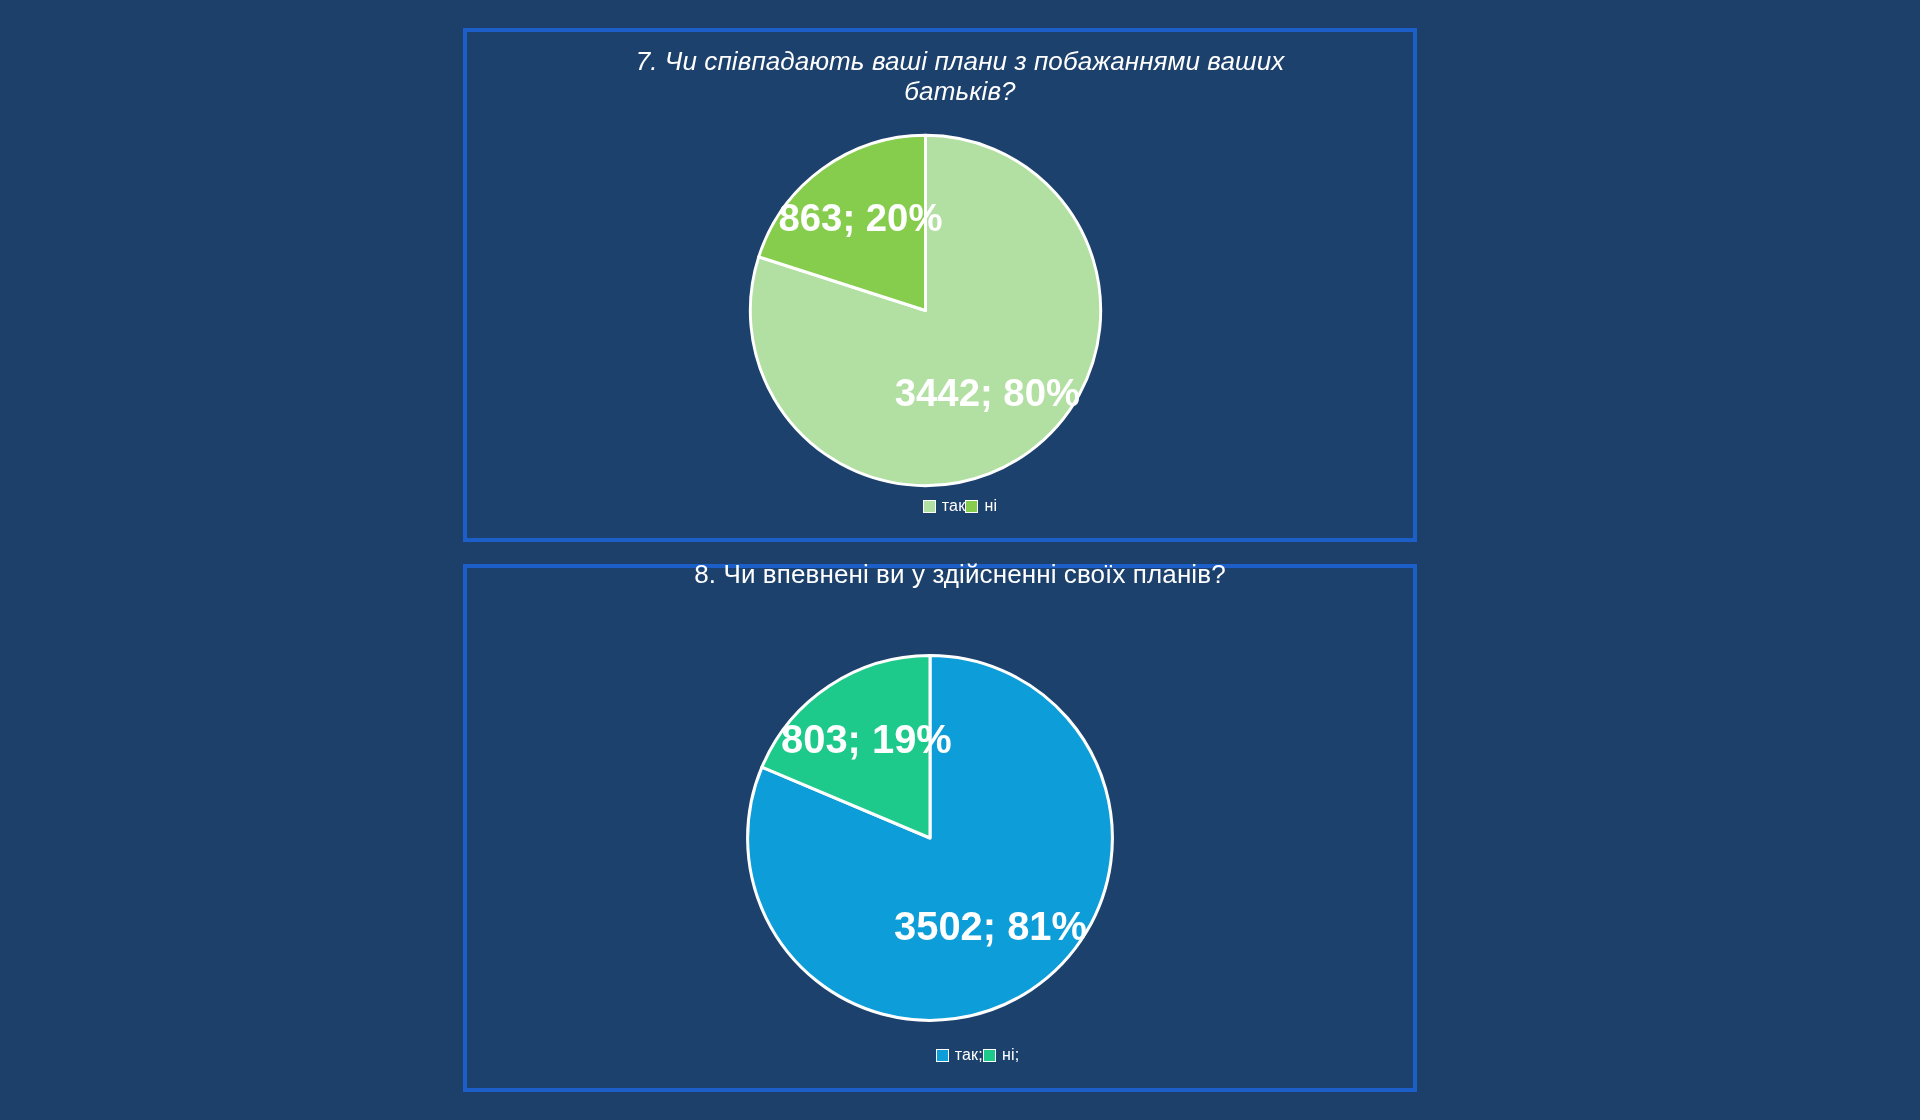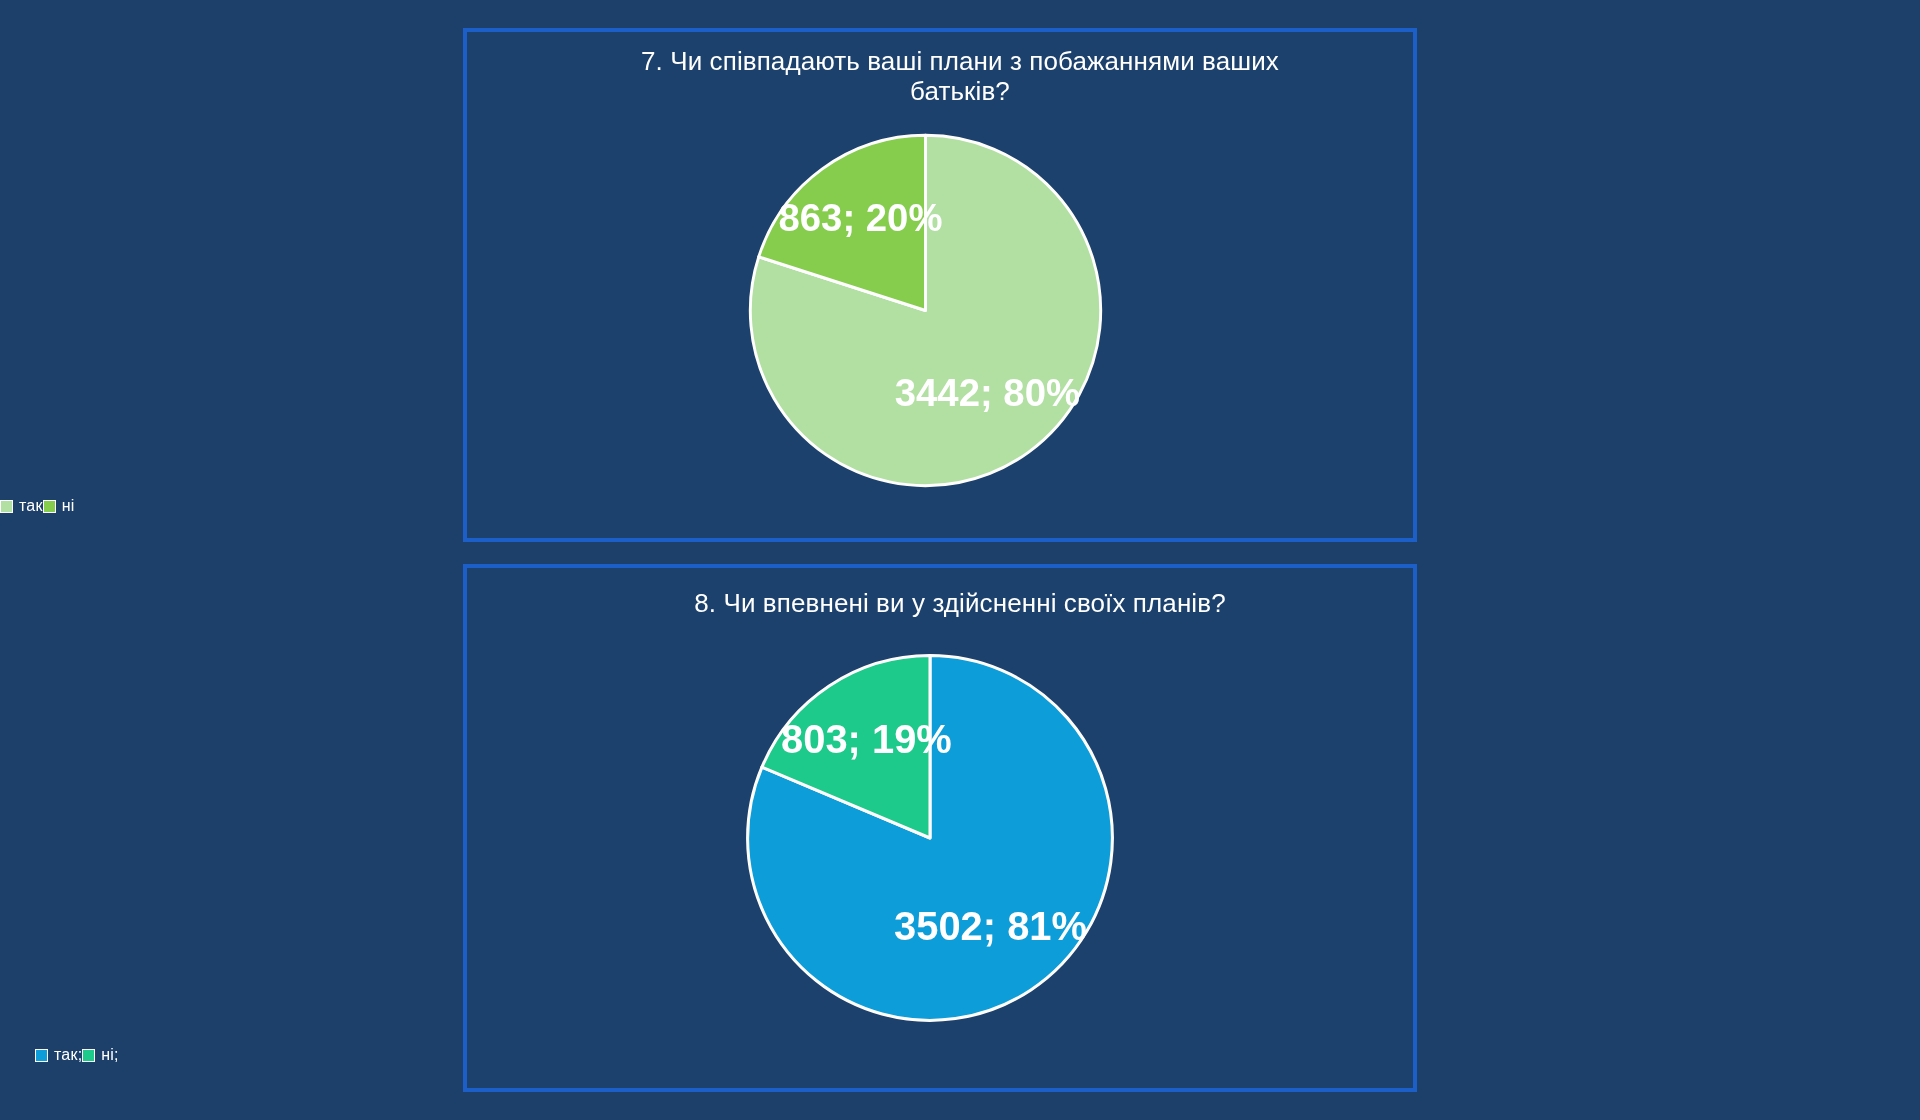--- a/index.html
+++ b/index.html
@@ -50,22 +50,22 @@
     color: #ffffff;
     font-size: 26px;
     line-height: 1.15;
     letter-spacing: 0.1px;
     font-weight: 400;
     white-space: pre-line;
     padding: 0 40px;
     box-sizing: border-box;
   }
 
-  #title-1 { top: 47px; }
-  #title-2 { top: 589px; }
+  #title-1 { top: 47px; font-style: italic; }
+  #title-2 { top: 560px; }
 
   .pie-wrap {
     position: absolute;
   }
 
   #pie-1 {
     left: 743px;
     top: 128px;
     width: 365px;
     height: 365px;
@@ -92,20 +92,21 @@
     font-weight: 700;
     text-anchor: middle;
     dominant-baseline: middle;
   }
 
   .legend {
     position: absolute;
     left: 0;
     right: 0;
     display: flex;
+    justify-content: center;
     align-items: center;
   }
 
   #legend-1 { top: 498px; }
   #legend-2 { top: 1047px; margin-left: 35px; }
 
   .legend-item {
     display: flex;
     align-items: center;
     gap: 6px;

